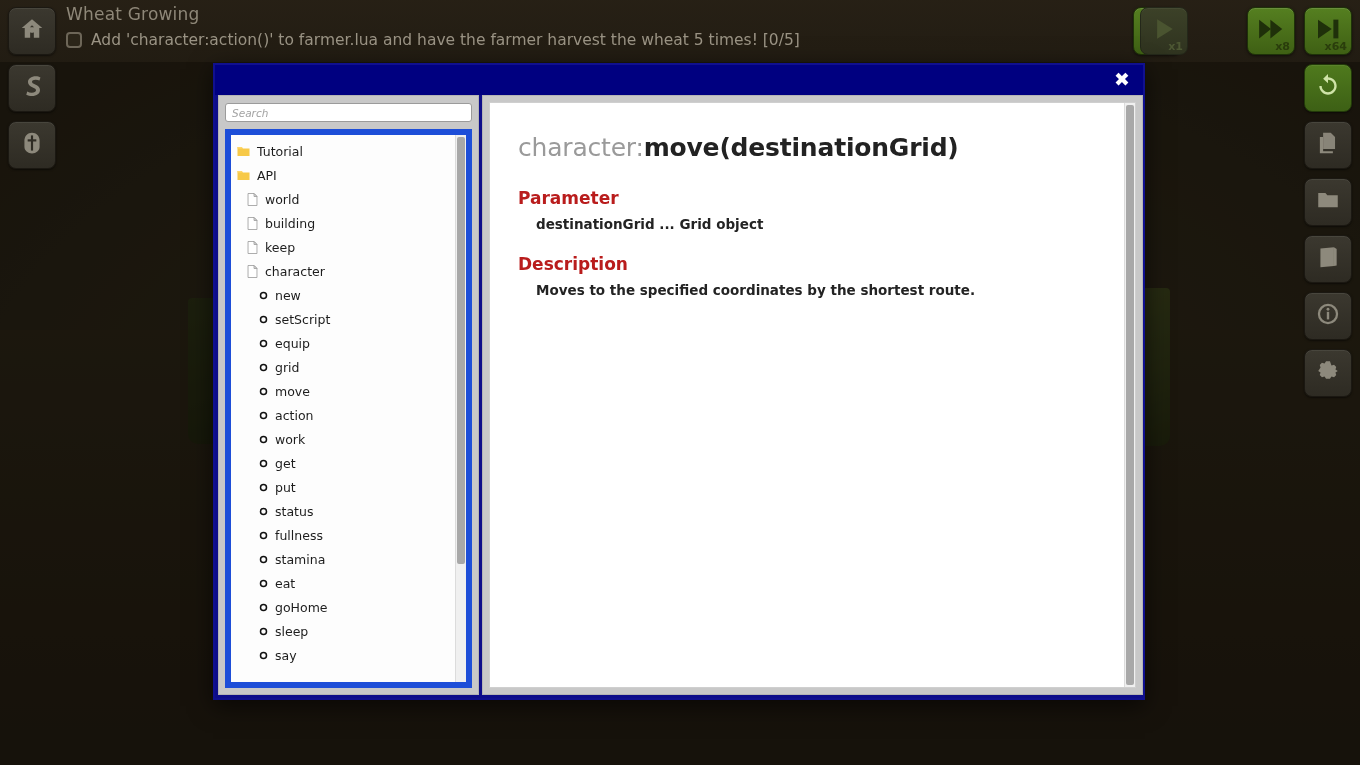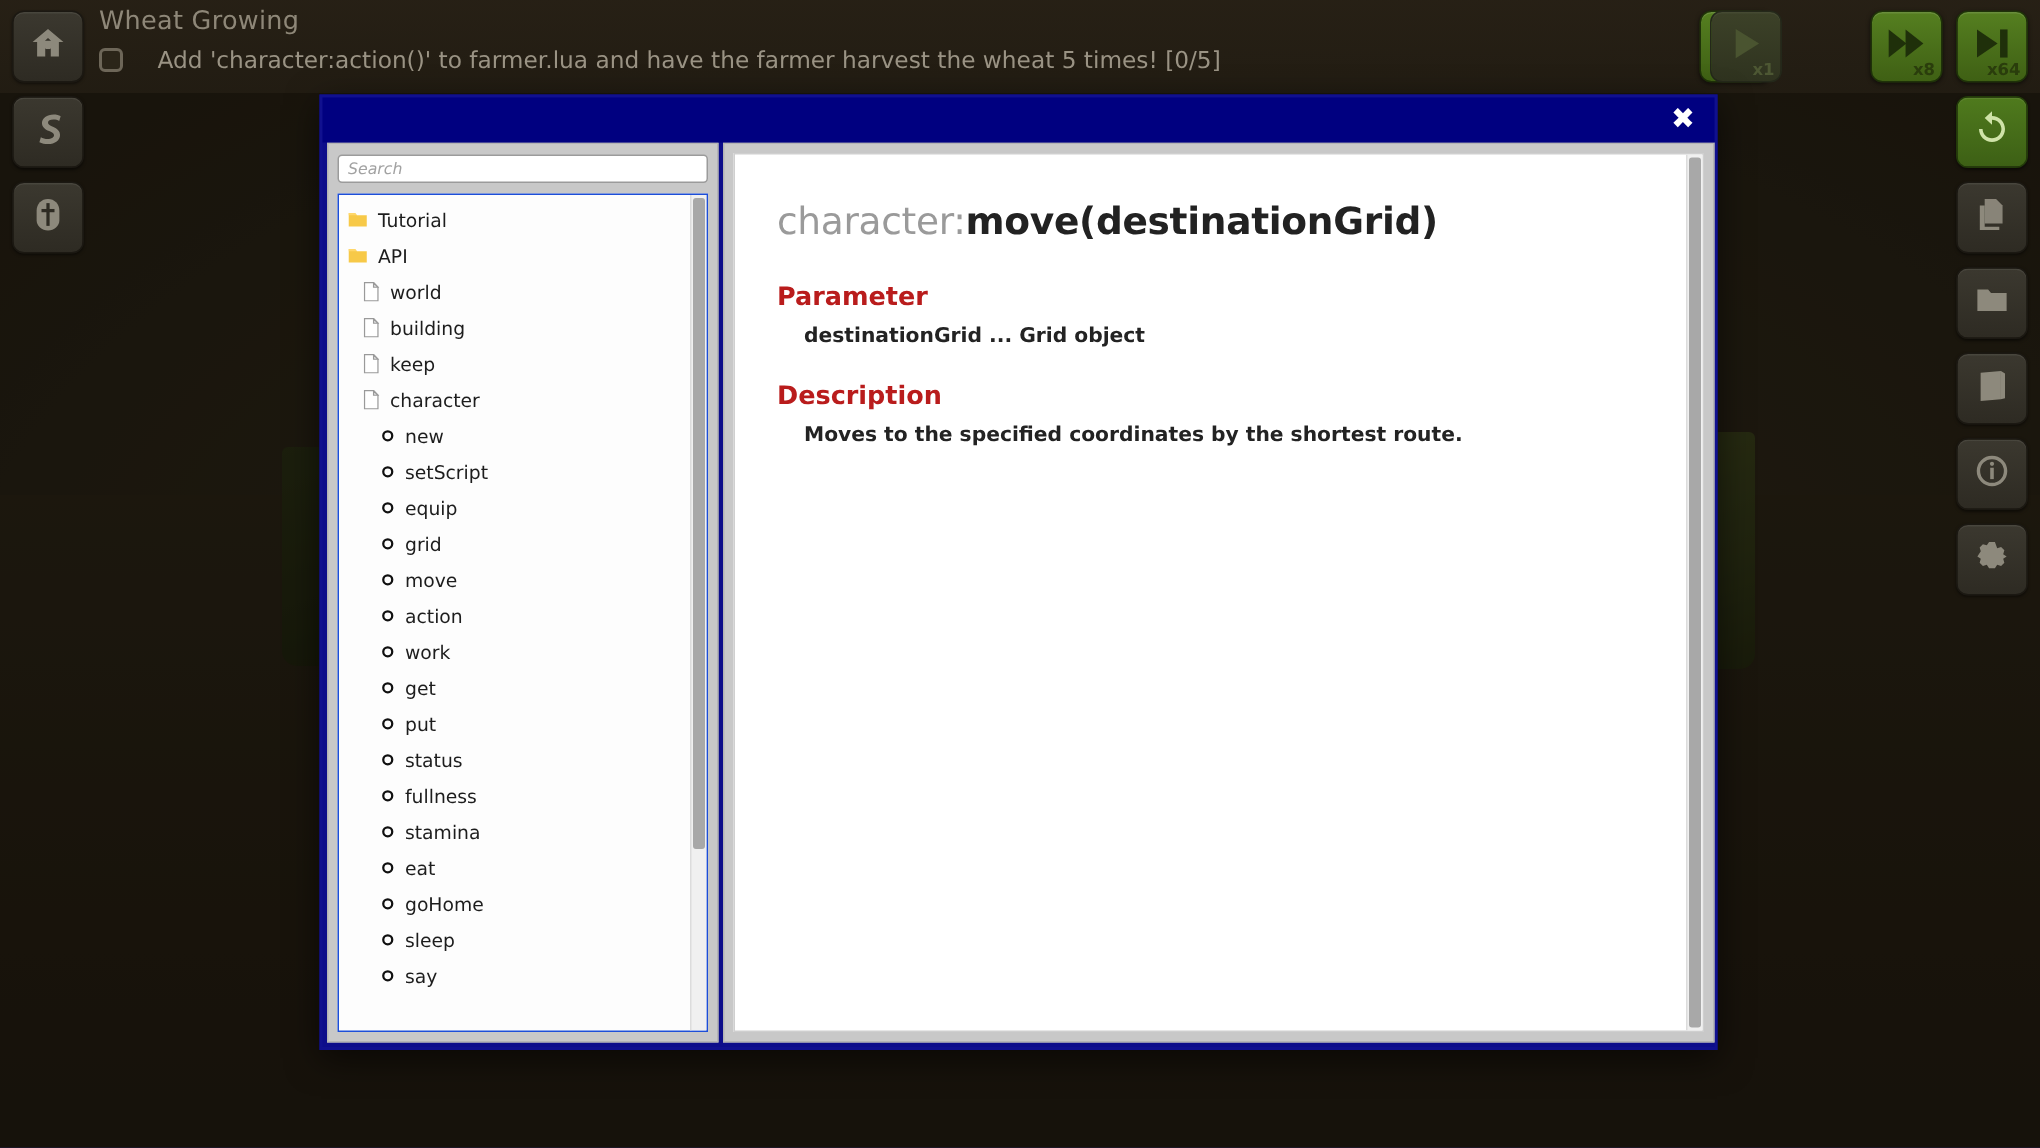--- a/index.html
+++ b/index.html
@@ -44,21 +44,21 @@
     background: linear-gradient(180deg, rgba(40,33,22,0.92) 0%, rgba(36,30,20,0.80) 100%);
   }
   #objective-block {
     position: absolute; left: 66px; top: 4px;
   }
   #mission-title {
     font-size: 17px; color: #8e8778; letter-spacing: .2px;
     font-family: "DejaVu Sans", sans-serif;
   }
   #objective-row {
-    display: flex; align-items: center; gap: 23px; margin-top: 7px;
+    display: flex; align-items: center; gap: 9px; margin-top: 7px;
   }
   #objective-checkbox {
     width: 16px; height: 16px; border-radius: 4px;
     border: 2px solid #6d6658; background: #2b2519;
     flex: 0 0 auto;
   }
   #objective-text { font-size: 15.5px; color: #9a9384; }
 
   
   .hud-btn {
@@ -159,21 +159,21 @@
     border-radius: 3px;
     padding: 0 6px;
     font-family: "DejaVu Sans", sans-serif;
     font-size: 10.5px; color: #333;
     font-style: normal;
   }
   #search-input::placeholder { color: #a2a2a2; font-style: italic; }
   #tree-scroll-wrap {
     flex: 1 1 auto; margin-top: 7px;
     background: #fdfdfd;
-    border: 1px solid #1d4ed8;
+    border: 6px solid #1d4ed8;
     display: flex;
     min-height: 0;
     overflow: hidden;
   }
   #tree-list {
     flex: 1 1 auto;
     padding: 4px 0 4px 4px;
     overflow: hidden;
   }
   .tree-item {

